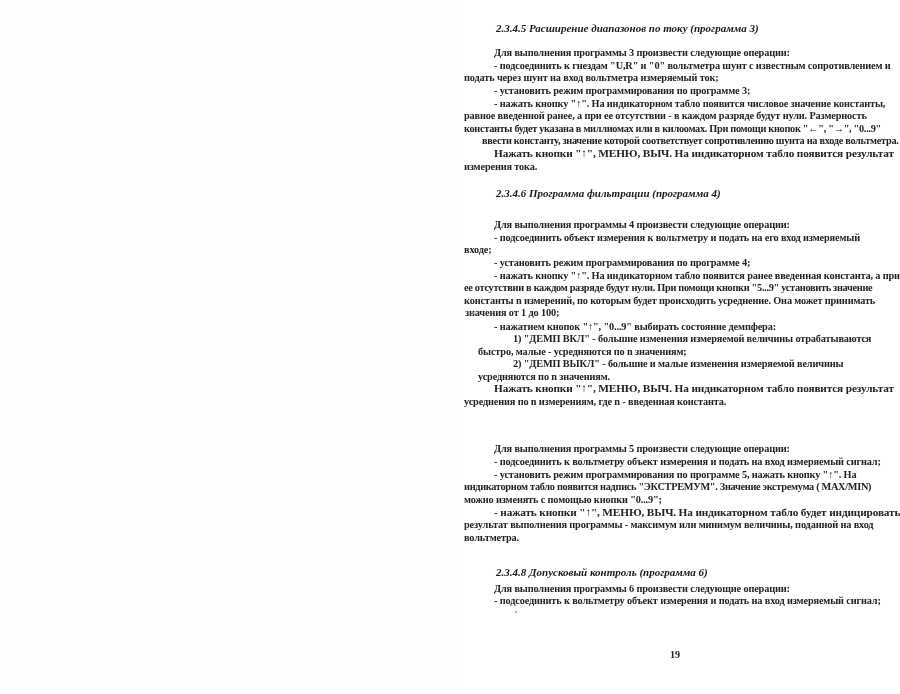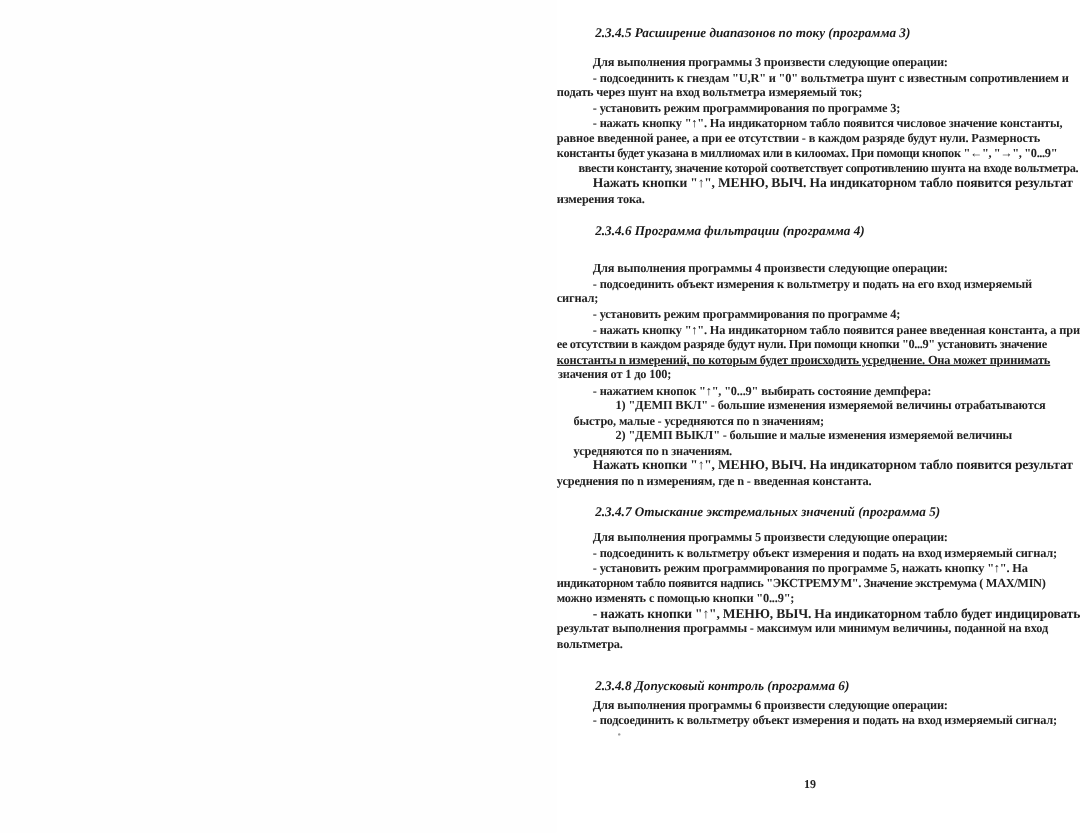--- a/index.html
+++ b/index.html
@@ -85,35 +85,34 @@
   <div class="line ind1" style="top:97px;">- нажать кнопку "↑". На индикаторном табло появится числовое значение  константы,</div>
   <div class="line" style="top:109px; left:0px;">равное введенной ранее, а при ее отсутствии - в каждом разряде будут нули. Размерность</div>
   <div class="line" style="top:122px; left:0px; letter-spacing:-0.3px;">константы  будет  указана  в миллиомах или в килоомах. При помощи кнопок "←",  "→", "0...9"</div>
   <div class="line" style="top:134px; left:0px; letter-spacing:-0.3px;margin-left:18px;">ввести константу, значение которой соответствует сопротивлению шунта на входе вольтметра.</div>
   <div class="line ind1 strong" style="top:147px;">Нажать кнопки "↑", МЕНЮ, ВЫЧ. На  индикаторном  табло появится результат</div>
   <div class="line" style="top:160px; left:0px;">измерения тока.</div>
 
   <div class="heading" style="top:186px;">2.3.4.6 Программа фильтрации (программа 4)</div>
   <div class="line ind1" style="top:218px;">Для выполнения программы 4 произвести следующие операции:</div>
   <div class="line ind1" style="top:231px;">- подсоединить объект измерения к вольтметру и  подать  на  его вход измеряемый</div>
-  <div class="line" style="top:243px; left:0px;">сигнал;</div>
+  <div class="line" style="top:243px; left:0px;">входе;</div>
   <div class="line ind1" style="top:256px;">- установить режим программирования по программе 4;</div>
   <div class="line ind1" style="top:269px;">- нажать кнопку "↑". На индикаторном табло появится ранее введенная константа,  а при</div>
-  <div class="line" style="top:281px; left:0px; letter-spacing:-0.3px;">ее отсутствии в каждом разряде будут нули. При  помощи  кнопки  "0...9"  установить  значение</div>
-  <div class="line" style="top:294px; left:0px;text-decoration:underline;">константы n измерений, по которым будет происходить усреднение. Она может принимать</div>
+  <div class="line" style="top:281px; left:0px; letter-spacing:-0.3px;">ее отсутствии в каждом разряде будут нули. При  помощи  кнопки  "5...9"  установить  значение</div>
+  <div class="line" style="top:294px; left:0px;">константы n измерений, по которым будет происходить усреднение. Она может принимать</div>
   <div class="line" style="top:306px; left:1px;">значения от 1 до 100;</div>
   <div class="line ind1" style="top:320px;">- нажатием кнопок "↑", "0...9"  выбирать состояние демпфера:</div>
   <div class="line ind2" style="top:332px;">1) "ДЕМП  ВКЛ" - большие изменения измеряемой величины отрабатываются</div>
   <div class="line ind0b" style="top:345px;">быстро, малые - усредняются по n значениям;</div>
   <div class="line ind2" style="top:357px;">2) "ДЕМП  ВЫКЛ" - большие и малые изменения измеряемой величины</div>
   <div class="line ind0b" style="top:370px;text-align:center;">усредняются по n значениям.</div>
   <div class="line ind1 strong" style="top:382px;">Нажать кнопки "↑", МЕНЮ, ВЫЧ. На индикаторном  табло появится результат</div>
   <div class="line" style="top:395px; left:0px;">усреднения по n измерениям, где n - введенная константа.</div>
 
-  <div class="heading" style="top:420px;">2.3.4.7 Отыскание  экстремальных значений (программа 5)</div>
   <div class="line ind1" style="top:442px;">Для выполнения программы 5 произвести следующие операции:</div>
   <div class="line ind1" style="top:455px;">- подсоединить к вольтметру объект измерения и подать  на вход измеряемый сигнал;</div>
   <div class="line ind1" style="top:468px;">- установить режим  программирования по программе  5,  нажать кнопку "↑". На</div>
   <div class="line" style="top:480px; left:0px; letter-spacing:-0.3px;">индикаторном табло  появится  надпись  "ЭКСТРЕМУМ". Значение экстремума ( MAX/MIN)</div>
   <div class="line" style="top:493px; left:0px;">можно изменять с помощью кнопки "0...9";</div>
   <div class="line ind1 strong" style="top:506px;">- нажать кнопки "↑",  МЕНЮ, ВЫЧ. На  индикаторном табло  будет индицироваться</div>
   <div class="line" style="top:518px; left:0px;">результат выполнения программы - максимум или минимум величины, поданной на вход</div>
   <div class="line" style="top:531px; left:0px;">вольтметра.</div>
 
   <div class="heading" style="top:565px;">2.3.4.8 Допусковый контроль (программа 6)</div>

